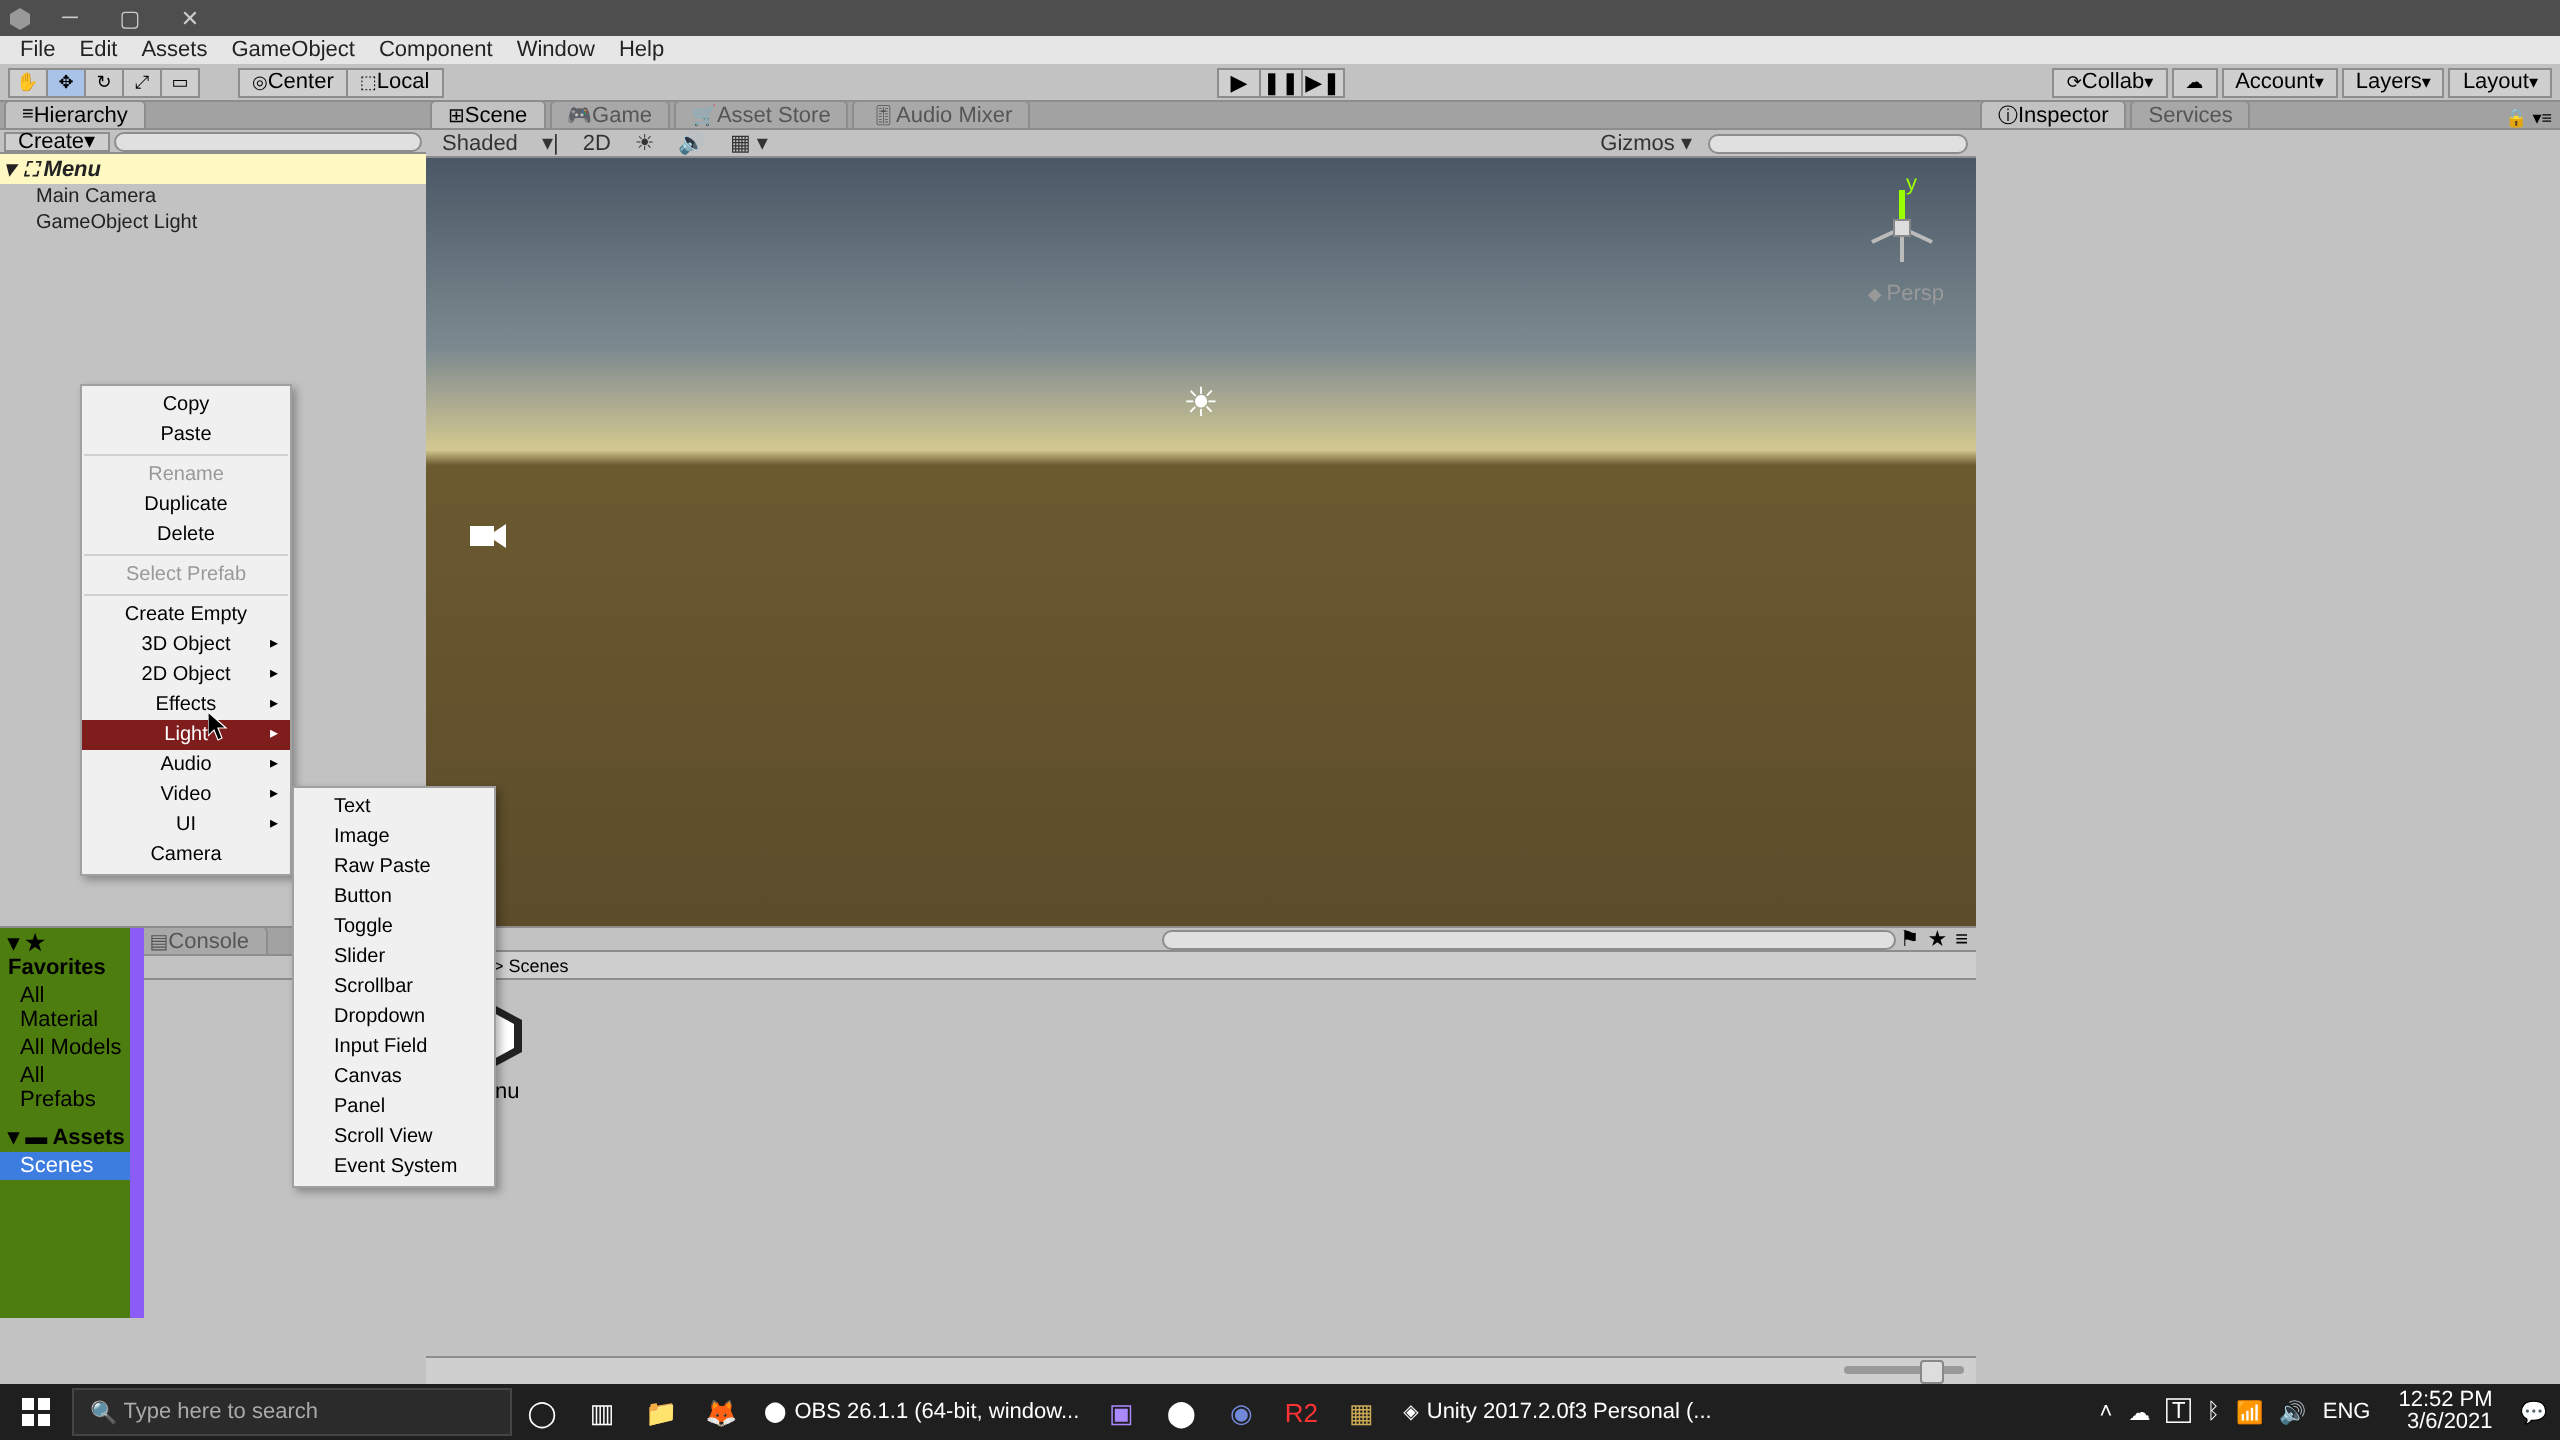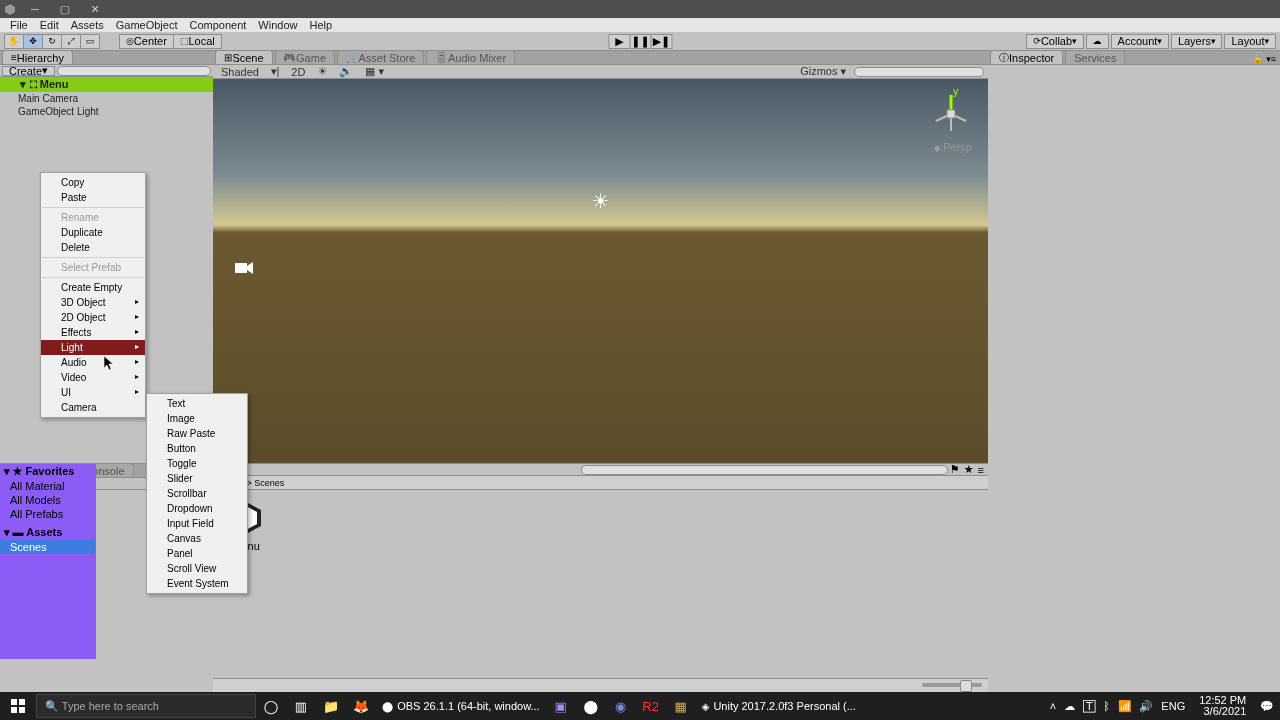--- a/index.html
+++ b/index.html
@@ -37,56 +37,56 @@
 .tabstrip { height: 14px; background: #a2a2a2; display: flex; align-items: flex-end; border-bottom: 1px solid #8d8d8d; }
 .tab { height: 14px; padding: 0 8px; background: #c2c2c2; border: 1px solid #8d8d8d; border-bottom: none; margin-left: 2px; font-size: 10px; display: flex; align-items: center; cursor: pointer; border-radius: 3px 3px 0 0; }
 .tab.inactive { background: #a8a8a8; color: #555; }
 .panelbar { height: 12px; background: #c2c2c2; border-bottom: 1px solid #8d8d8d; display: flex; align-items: center; padding: 0 2px; font-size: 9px; }
 .panelbar .btn { padding: 0 6px; background: #cfcfcf; border: 1px solid #8d8d8d; height: 10px; display: flex; align-items: center; cursor: pointer; }
 .panelbar .search { flex: 1; height: 10px; border: 1px solid #8d8d8d; border-radius: 5px; margin-left: 2px; background: #e0e0e0; }
 
 
 .hierarchy { flex: 1; background: #c2c2c2; overflow: hidden; }
 .hrow { padding: 1px 4px 1px 18px; font-size: 10px; cursor: pointer; color: #222; }
-.hrow.root { padding-left: 20px; font-weight: bold; background: #84cc16; }
+.hrow.root { padding-left: 2px; font-weight: bold; background: #fef9c3; font-style: italic; }
 .foldout { display: inline-block; width: 8px; margin-right: 2px; }
 
 
 .scenetabs { height: 14px; background: #a2a2a2; display: flex; align-items: flex-end; border-bottom: 1px solid #8d8d8d; }
 .scenectrl { height: 14px; background: #c2c2c2; border-bottom: 1px solid #8d8d8d; display: flex; align-items: center; padding: 0 4px; font-size: 9px; gap: 4px; }
 .scenectrl .ctl { padding: 0 4px; cursor: pointer; color: #333; }
 .scenebody { flex: 1; position: relative; background: linear-gradient(to bottom, #4a5866 0%, #7c8a90 25%, #d4c890 38%, #6b5a30 40%, #5c4c2a 100%); overflow: hidden; }
 .sun { position: absolute; top: 110px; left: 50%; transform: translateX(-50%); color: #fff; font-size: 20px; }
 .camera-ico { position: absolute; top: 180px; left: 20px; color: #fff; font-size: 18px; }
 .gizmo { position: absolute; top: 10px; right: 12px; width: 50px; height: 50px; }
 .persp { position: absolute; top: 62px; right: 16px; font-size: 9px; color: #999; }
 
 
 .projectarea { height: 229px; display: flex; flex-direction: column; border-top: 1px solid #8d8d8d; }
 .projtabs { height: 14px; background: #a2a2a2; display: flex; align-items: flex-end; border-bottom: 1px solid #8d8d8d; }
-.projtree { width: 96px; border-right: 1px solid #8b5cf6; background: #8b5cf6; font-size: 9px; }
+.projtree { width: 72px; border-right: 7px solid #8b5cf6; background: #4d7c0f; font-size: 9px; }
 .projtree .prow { padding: 1px 2px 1px 10px; cursor: pointer; }
 .projtree .prow.hdr { font-weight: bold; padding-left: 4px; }
 .projtree .prow.sel { background: #3e7de0; color: #fff; }
 .breadcrumb { height: 14px; border-bottom: 1px solid #8d8d8d; padding: 0 4px; font-size: 9px; display: flex; align-items: center; background: #cfcfcf; }
 .projgrid { flex: 1; padding: 8px; background: #c2c2c2; }
 .assetitem { width: 50px; text-align: center; font-size: 9px; cursor: pointer; }
 .assetitem .aico { width: 40px; height: 40px; margin: 0 auto 2px; display: flex; align-items: center; justify-content: center; font-size: 28px; }
 .projfoot { height: 14px; border-top: 1px solid #8d8d8d; position: relative; background: #cfcfcf; }
 .slider { position: absolute; right: 6px; top: 4px; width: 60px; height: 4px; background: #999; border-radius: 2px; }
 .slider::after { content: ''; position: absolute; right: 10px; top: -3px; width: 10px; height: 10px; background: #ddd; border: 1px solid #888; border-radius: 2px; }
 
 
 .ctxmenu { position: absolute; background: #f0f0f0; border: 1px solid #a0a0a0; box-shadow: 2px 2px 4px rgba(0,0,0,.3); z-index: 100; padding: 2px 0; }
 .ctxitem { padding: 2px 20px 2px 20px; font-size: 10px; cursor: pointer; position: relative; white-space: nowrap; color: #000; }
 .ctxitem.disabled { color: #999; cursor: default; }
 .ctxitem.highlight { background: #7f1d1d; color: #fff; }
 .ctxitem.sub::after { content: '▸'; position: absolute; right: 6px; font-size: 8px; }
 .ctxsep { height: 1px; background: #d0d0d0; margin: 2px 1px; }
-.ctxmenu.main { left: 40px; top: 172px; width: 106px; }
+.ctxmenu.main { left: 40px; top: 192px; width: 106px; text-align: center; }
 .ctxmenu.submenu { left: 146px; top: 393px; width: 102px; }
 
 
 .cursor { position: absolute; left: 104px; top: 356px; z-index: 200; pointer-events: none; }
 
 
 .taskbar { position: absolute; bottom: 0; left: 0; right: 0; height: 28px; background: #1f1f1f; display: flex; align-items: center; color: #fff; font-size: 10px; }
 .start { width: 36px; height: 28px; display: flex; align-items: center; justify-content: center; cursor: pointer; }
 .searchbox { width: 220px; height: 24px; background: #2b2b2b; display: flex; align-items: center; padding: 0 8px; color: #aaa; border: 1px solid #444; }
 .tbicon { width: 30px; height: 28px; display: flex; align-items: center; justify-content: center; cursor: pointer; font-size: 13px; }

